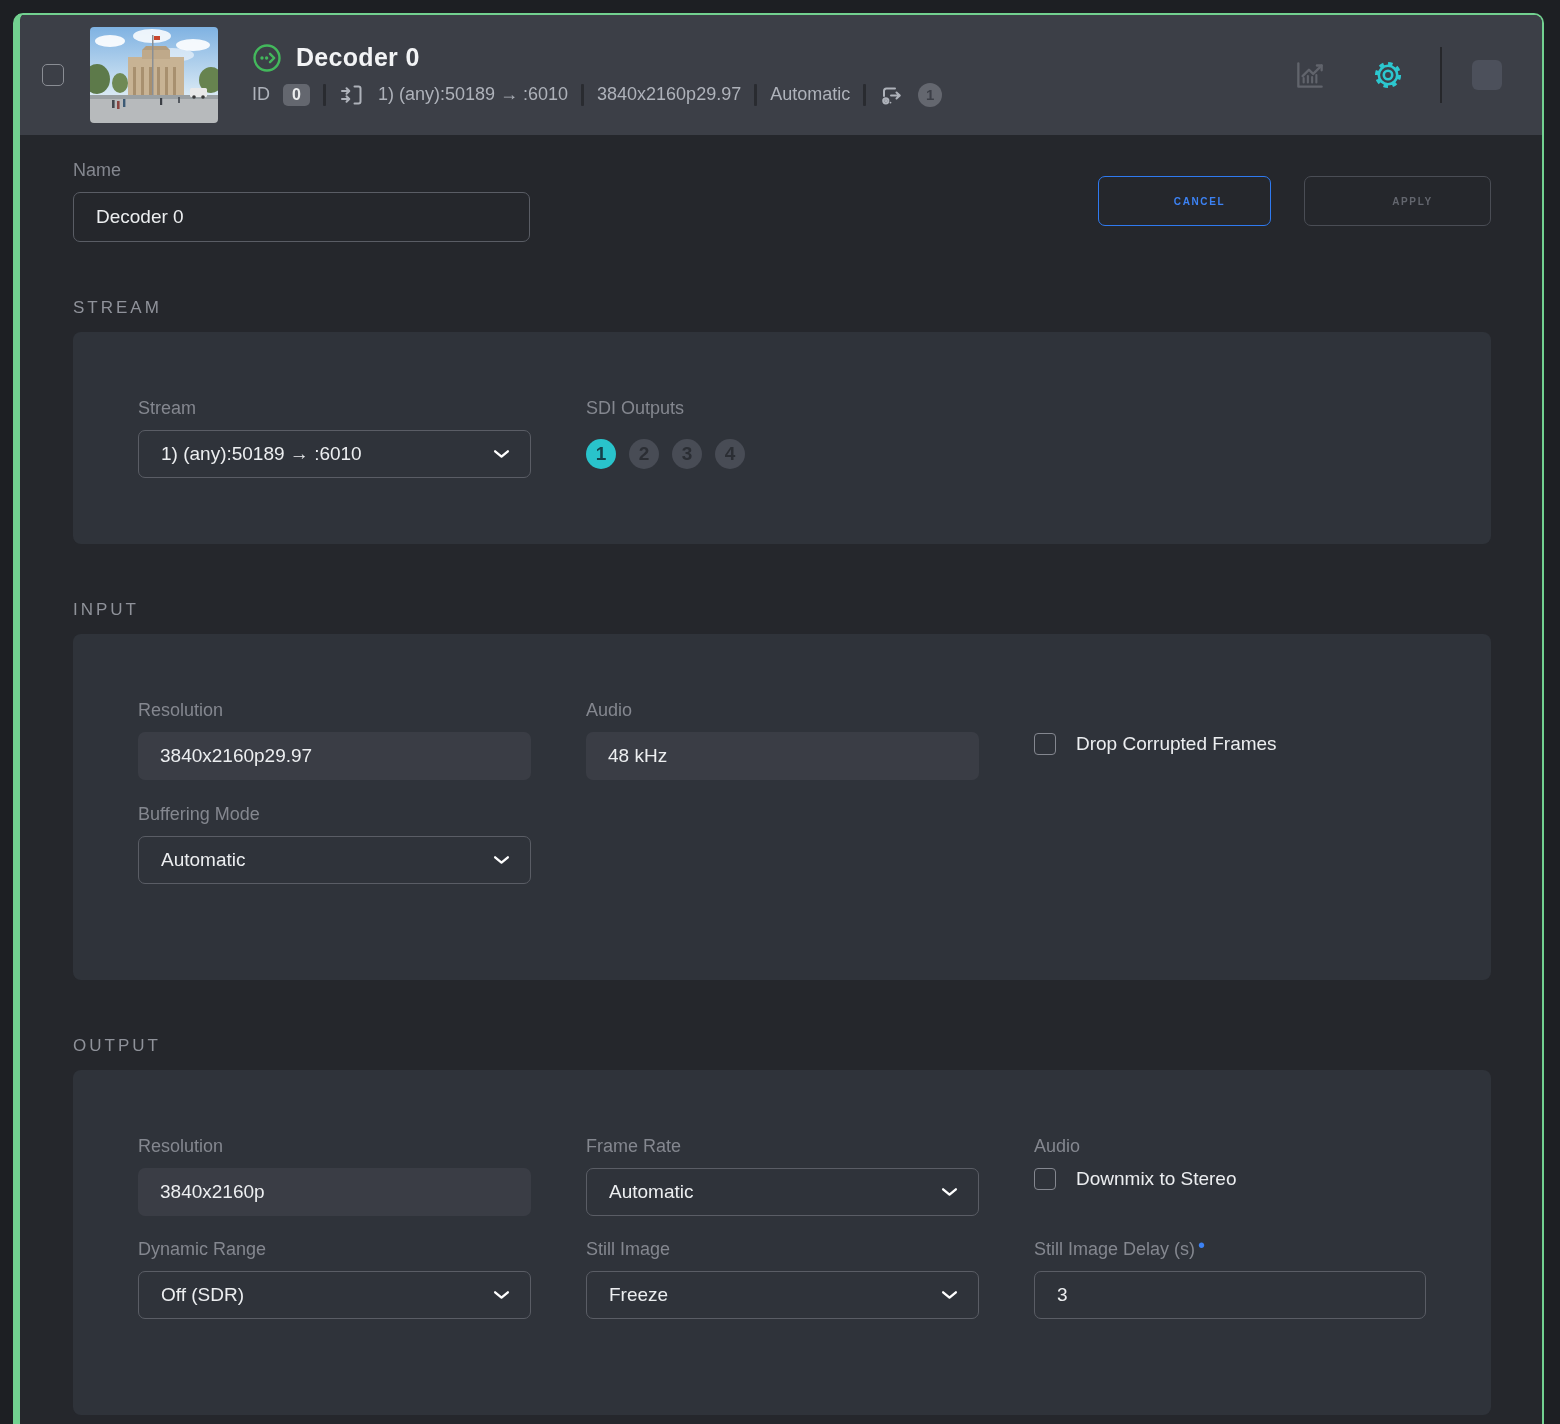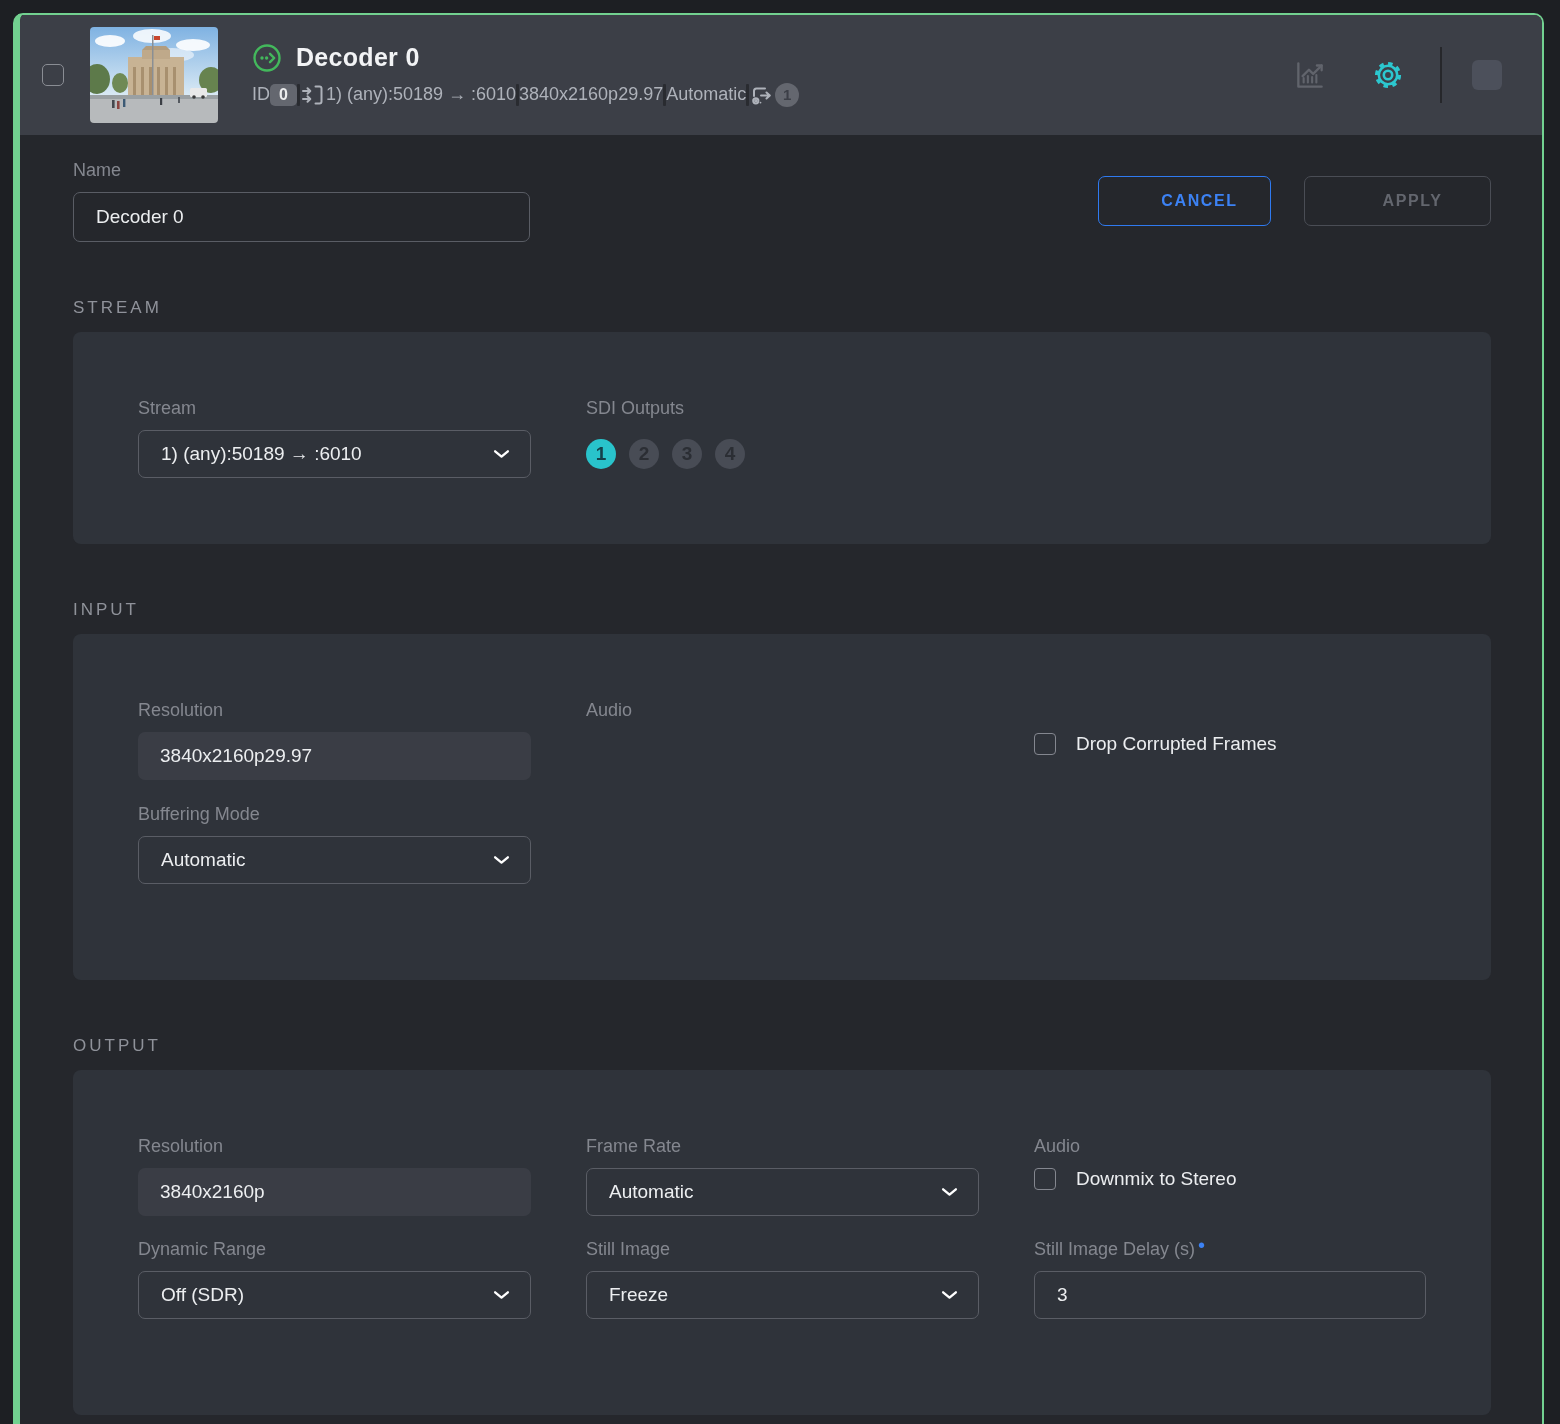--- a/index.html
+++ b/index.html
@@ -33,21 +33,21 @@
     background:transparent; cursor:pointer;
   }
   .thumb {
     width:128px; height:96px; margin:0 34px 0 26px; flex:0 0 auto;
     border-radius:4px; overflow:hidden; cursor:pointer;
   }
   .thumb svg { display:block; width:128px; height:96px; }
   .title-wrap { display:flex; flex-direction:column; gap:9px; }
   .title-row { display:flex; align-items:center; gap:14px; }
   .title-row h1 { font-size:25px; font-weight:700; color:#f2f3f5; letter-spacing:.3px; }
-  .meta-row { display:flex; align-items:center; font-size:18px; color:#aeb2ba; }
+  .meta-row { display:flex; align-items:center; gap:13px; font-size:18px; color:#aeb2ba; }
   .id-badge {
     background:#64676f; color:#ecedee; font-size:16px; font-weight:600;
     padding:2px 9px; border-radius:5px;
   }
   .meta-sep { width:3px; height:22px; background:#292b30; border-radius:1px; }
   .count-badge {
     width:24px; height:24px; border-radius:50%;
     background:#64676f; color:#3c3f47;
     display:flex; align-items:center; justify-content:center;
     font-size:15px; font-weight:700;
@@ -67,21 +67,21 @@
   .name-row { display:flex; justify-content:space-between; align-items:center; }
   .name-input {
     width:457px; height:50px; background:transparent;
     border:1px solid #5a5d65; border-radius:7px;
     color:#eceef0; font-size:19px; padding:0 22px;
     font-family:"Liberation Sans", sans-serif;
   }
   .btns { display:flex; gap:33px; }
   .btn {
     height:50px; border-radius:7px; background:transparent;
-    font-size:16px; font-weight:700; letter-spacing:1.6px;
+    font-size:10px; font-weight:700; letter-spacing:1.6px;
     display:flex; align-items:center; justify-content:center;
     cursor:pointer; font-family:"Liberation Sans", sans-serif;padding-left:30px;
   }
   .btn-cancel { width:173px; border:1px solid #2f7af0; color:#3c82f4; }
   .btn-apply  { width:187px; border:1px solid #4a4d55; color:#63666e; cursor:default; }
   .section-title {
     margin:56px 0 14px; font-size:17px; font-weight:400;
     letter-spacing:3px; color:#8f929a;
   }
   .card { background:#2f333a; border-radius:8px; padding:66px 0 66px 65px; }
@@ -265,20 +265,21 @@
 
     <h2 class="section-title">INPUT</h2>
     <div class="card tall">
       <div class="grid-row">
         <div>
           <span class="field-label">Resolution</span>
           <div class="control readonly">3840x2160p29.97</div>
         </div>
         <div>
           <span class="field-label">Audio</span>
+          <div class="control readonly">48 kHz</div>
         </div>
         <div>
           <div class="label-ghost"></div>
           <div class="check-row">
             <button class="checkbox"></button>
             <label>Drop Corrupted Frames</label>
           </div>
         </div>
       </div>
       <div class="grid-row">

